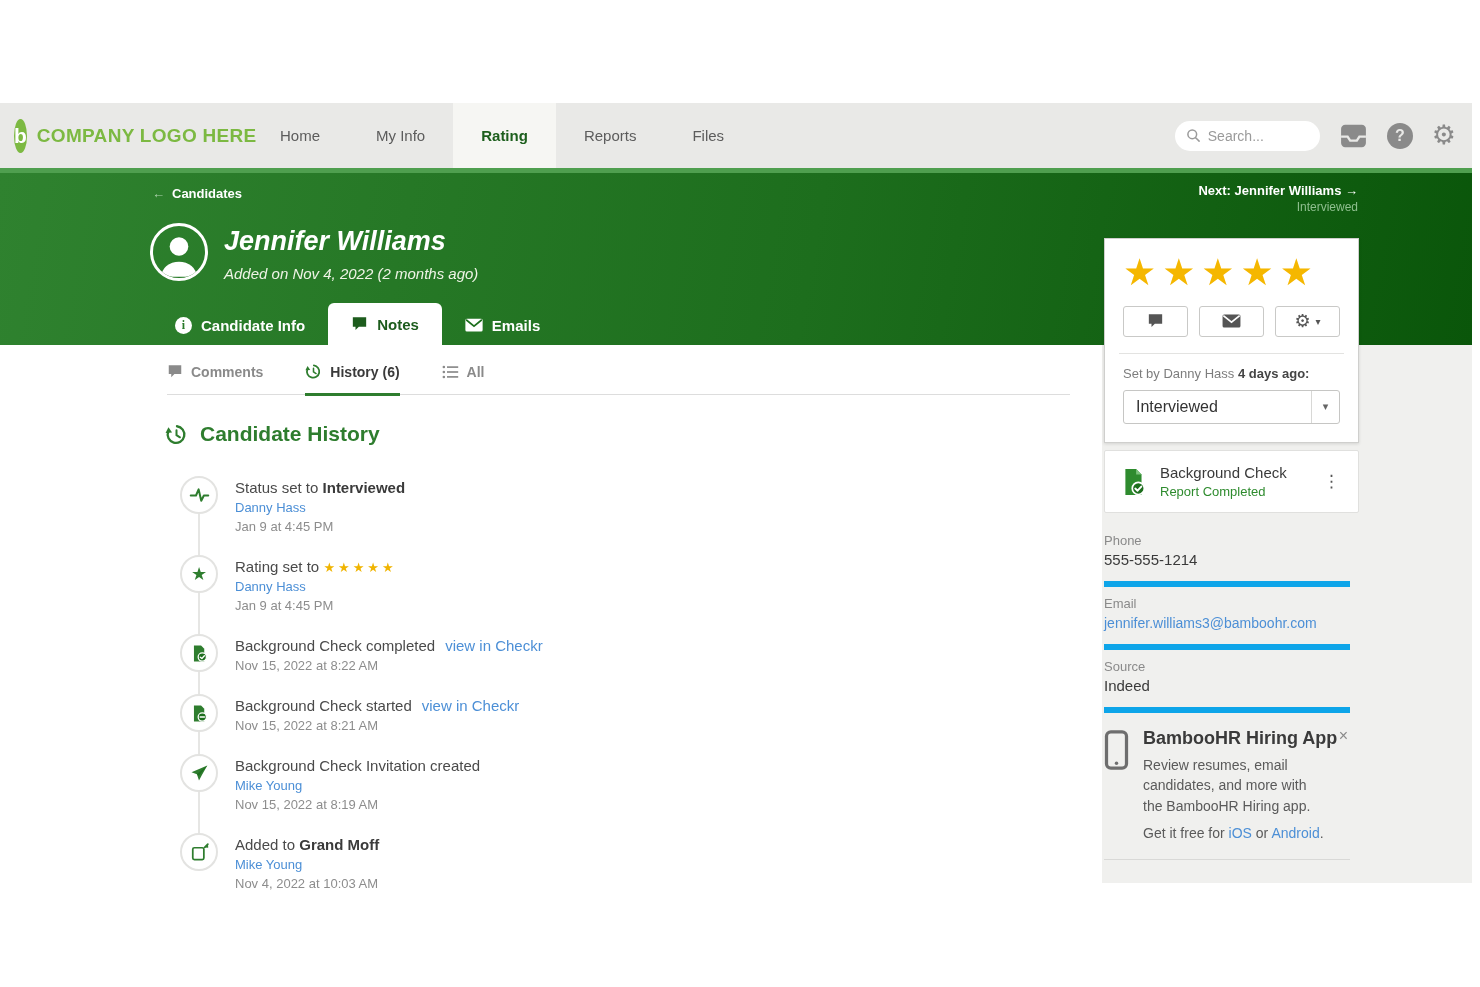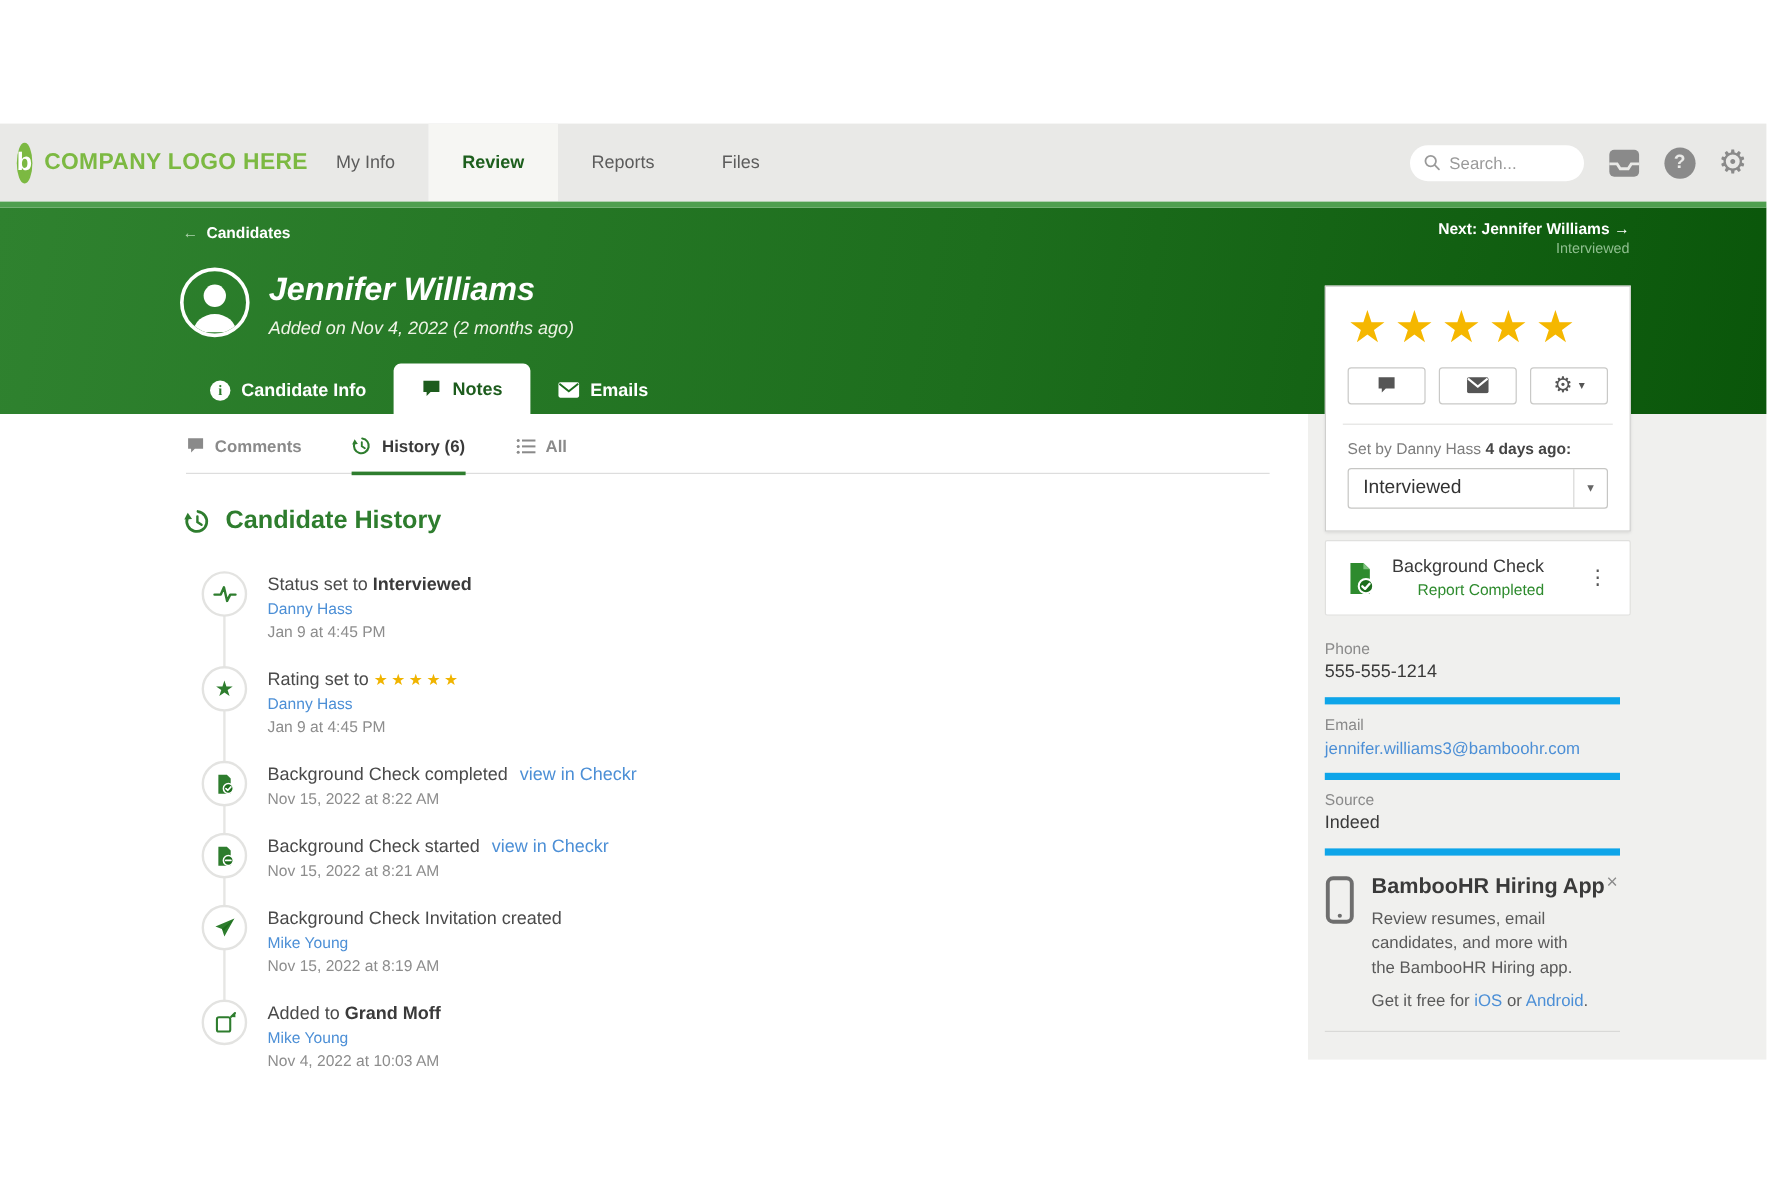--- a/index.html
+++ b/index.html
@@ -66,38 +66,38 @@
   .status-select { margin-top:9px; height:34px; border:1px solid #c6c6c4; border-radius:3px; background:#fff;
                    display:flex; align-items:center; cursor:pointer; }
   .status-select .val { flex:1; padding:0 12px; font-size:16px; color:#333; }
   .status-select .caret-box { width:28px; align-self:stretch; border-left:1px solid #d8d8d6;
                               display:flex; align-items:center; justify-content:center; color:#666; font-size:11px; }
 
   .bgcheck-card { position:absolute; top:450px; left:1104px; width:255px; background:#fff;
                   border:1px solid #e0e0de; border-radius:2px; padding:13px 12px 13px 16px;
                   display:flex; align-items:center; gap:13px; }
   .bgcheck-title { font-size:15px; color:#3a3a3a; }
-  .bgcheck-status { font-size:13px; color:#2e8b2e; margin-top:3px;text-align:right; }
+  .bgcheck-status { font-size:13px; color:#2e8b2e; margin-top:3px; }
   .kebab { margin-left:auto; color:#555; font-size:17px; line-height:1; padding:2px 6px; cursor:pointer; }
 
   .contact { position:absolute; top:524px; left:1104px; width:246px; }
   .contact-sec { padding:9px 0 13px; border-bottom:6px solid #0ea5e9; }
   .c-label { font-size:13px; color:#8a8a8a; }
   .c-value { font-size:15px; color:#3a3a3a; margin-top:3px; }
   .c-link { font-size:14px; color:#4c8fd6; margin-top:4px; cursor:pointer; }
 
   .promo { padding:15px 0 18px; border-bottom:1px solid #d9d9d7; display:flex; gap:14px; position:relative; }
   .promo-title { font-size:18px; font-weight:bold; color:#3a3a3a; }
   .promo-body { font-size:14px; color:#5a5a5a; line-height:1.45; margin-top:6px; width:178px; }
   .promo-free { font-size:14px; color:#5a5a5a; margin-top:9px; }
   .promo-free a { color:#4c8fd6; text-decoration:none; cursor:pointer; }
   .promo-close { position:absolute; right:2px; top:14px; color:#8a8a8a; font-size:16px; cursor:pointer; }
 
   
-  .main { position:absolute; top:345px; left:0; width:1090px; background:#fff; }
+  .main { position:absolute; top:345px; left:12px; width:1090px; background:#fff; }
   .subtabs { margin:18px 0 0 155px; width:903px; border-bottom:1px solid #ddd; display:flex; gap:42px; }
   .subtab { display:flex; gap:8px; align-items:center; color:#8a8a8a; font-size:14px; font-weight:bold;
             padding-bottom:13px; border-bottom:3px solid transparent; margin-bottom:-2px; cursor:pointer; }
   .subtab.active { color:#3a3a3a; border-bottom-color:#2e7d2e;justify-content:flex-end; }
   .history-title { margin:27px 0 12px 153px; color:#2e7d2e; font-size:21px; font-weight:bold;
                    display:flex; gap:12px; align-items:center; }
   .timeline { margin:30px 0 0 168px; position:relative; }
   .timeline::before { content:""; position:absolute; left:18px; top:12px; bottom:42px; width:2px; background:#e6e6e4; }
   .trow { display:flex; gap:17px; margin-bottom:21px; position:relative; }
   .tcircle { width:38px; height:38px; border-radius:50%; background:#fff; border:2px solid #e3e3e1;
@@ -114,22 +114,23 @@
 <body>
 
 <div class="page">
 
   <nav class="topnav">
     <div class="logo">
       <div class="logo-circle">b</div>
       <span class="logo-text">COMPANY LOGO HERE</span>
     </div>
     <div class="nav-items">
+      <div class="nav-item">Home</div>
       <div class="nav-item">My Info</div>
-      <div class="nav-item active">Review</div>
+      <div class="nav-item active">Rating</div>
       <div class="nav-item">Reports</div>
       <div class="nav-item">Files</div>
     </div>
     <div class="nav-right">
       <div class="search-pill">
         <span style="display:flex;">
           <svg width="15" height="15" viewBox="0 0 24 24">
               <circle cx="10" cy="10" r="7" fill="none" stroke="#9a9a9a" stroke-width="2.4"></circle>
               <line x1="15.5" y1="15.5" x2="21" y2="21" stroke="#9a9a9a" stroke-width="2.4" stroke-linecap="round"></line>
             </svg>

